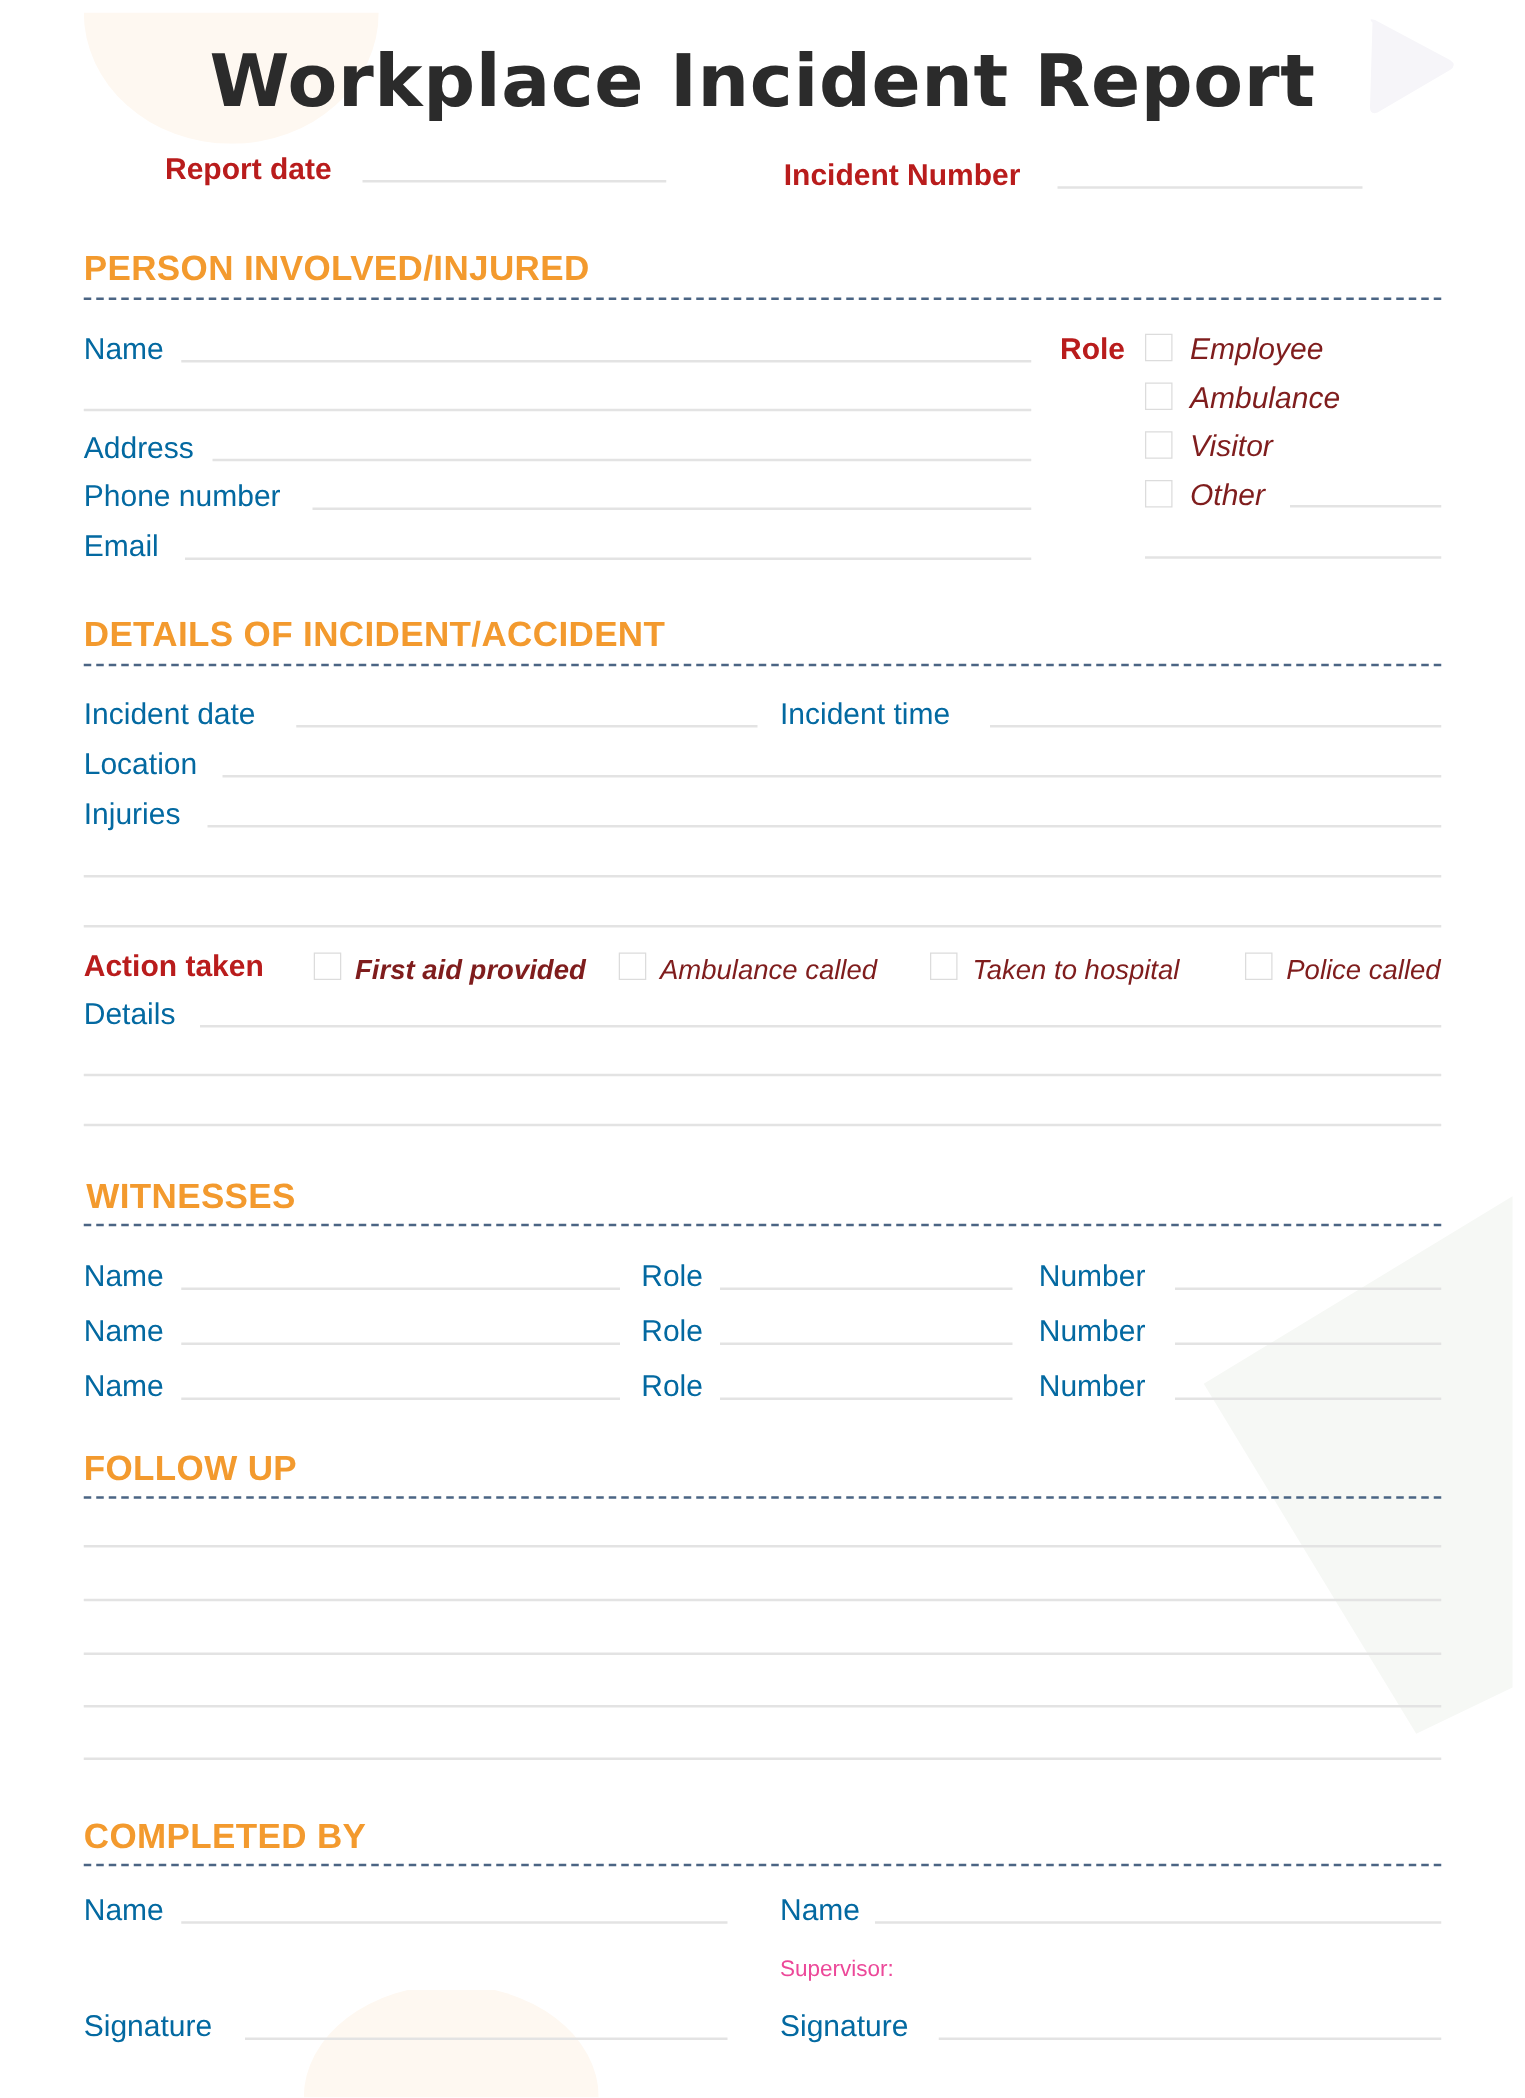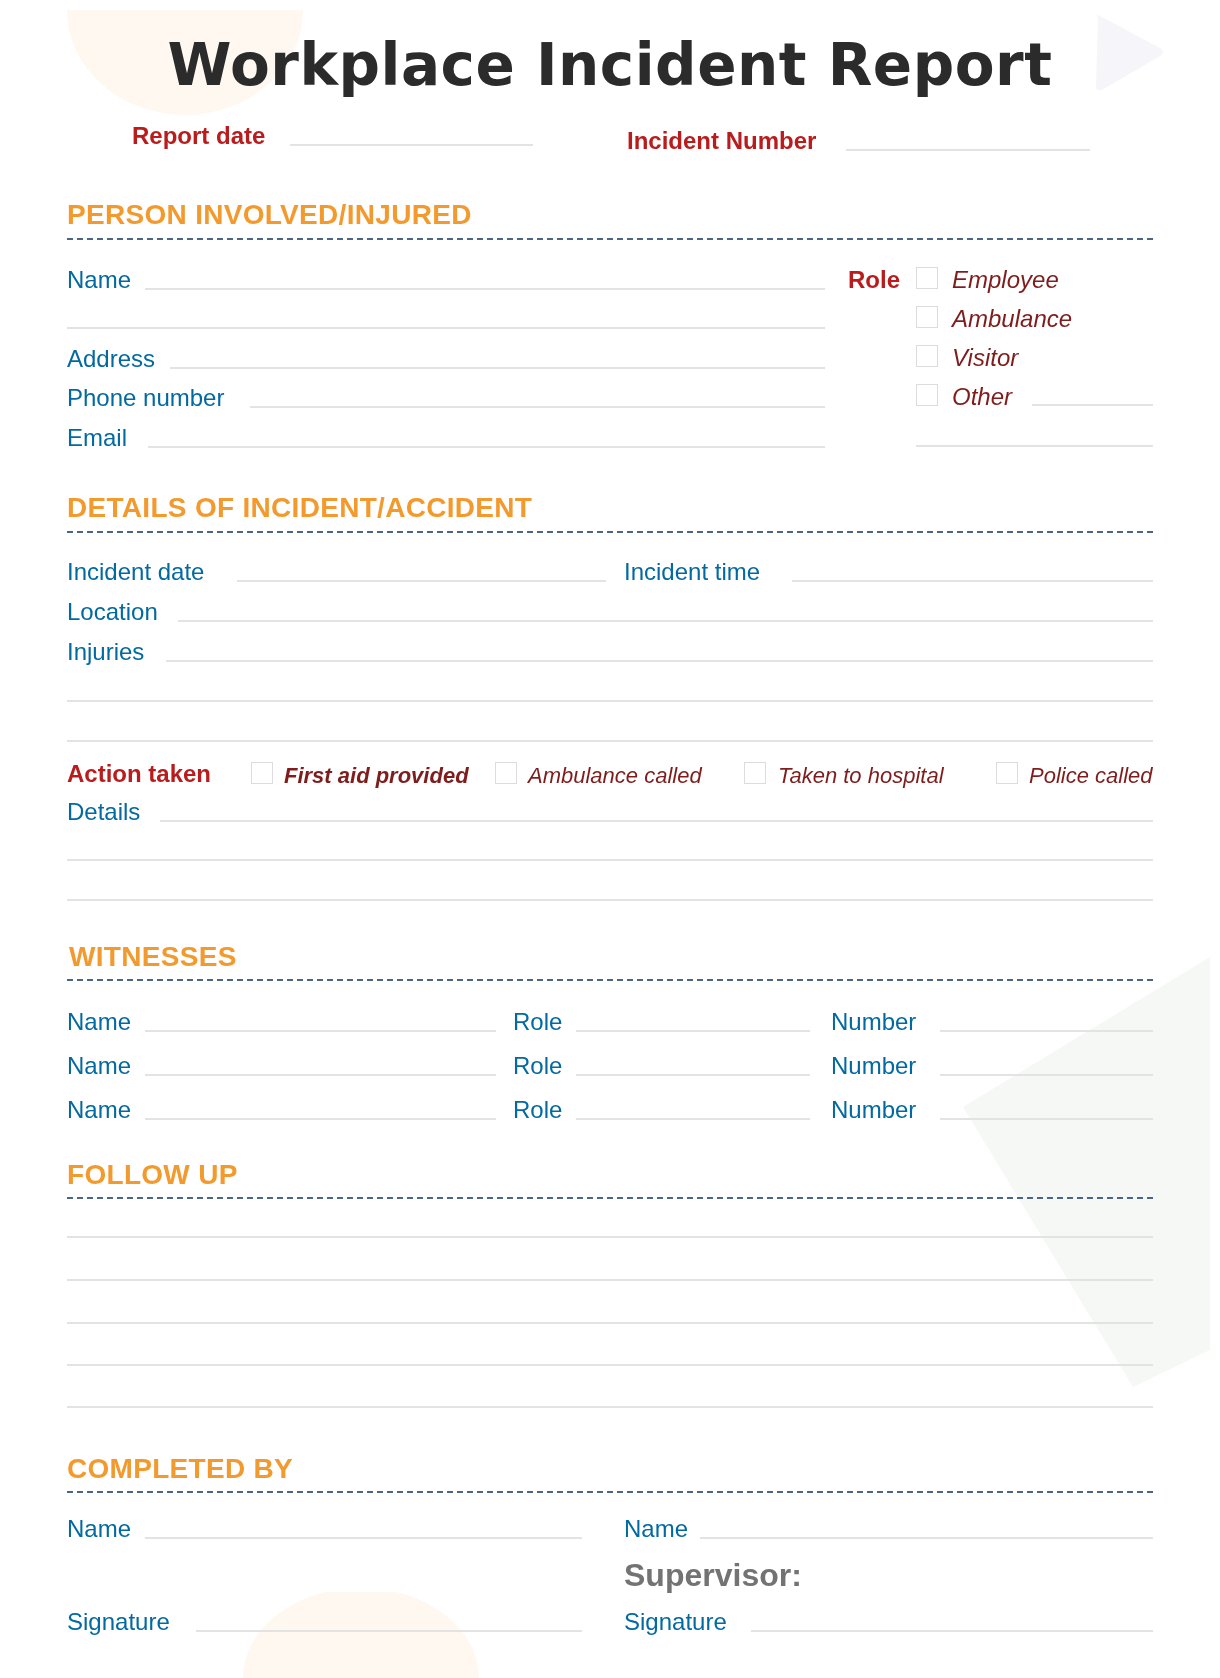--- a/index.html
+++ b/index.html
@@ -18,21 +18,21 @@
   .label {
     position: absolute; font-size: 24px; line-height: 28px; color: #0369a1; white-space: nowrap;
   }
   .label.bold { font-weight: bold; color: #b91c1c; }
   .label.italic { font-style: italic; color: #7f1d1d; }
   .label.sm { font-size: 22px; }
   .section-heading {
     position: absolute; font-size: 28px; font-weight: bold; color: #F39A2E;
     line-height: 32px; white-space: nowrap; letter-spacing: 0.3px;
   }
-  .supervisor { position: absolute; font-size: 32px; font-weight: bold; color: #737373; line-height: 28px; }
+  .supervisor { position: absolute; font-size: 18px; font-weight: normal; color: #ec4899; line-height: 28px; }
   .dotted {
     position: absolute; height: 0; border-top: 2px dashed #4B6584;
   }
   .line {
     position: absolute; height: 2px; background: #e3e3e3;
   }
   .checkbox {
     position: absolute; width: 22px; height: 22px; border: 1.5px solid #dcdcdc;
     background: #ffffff; box-sizing: border-box; cursor: pointer;
   }

